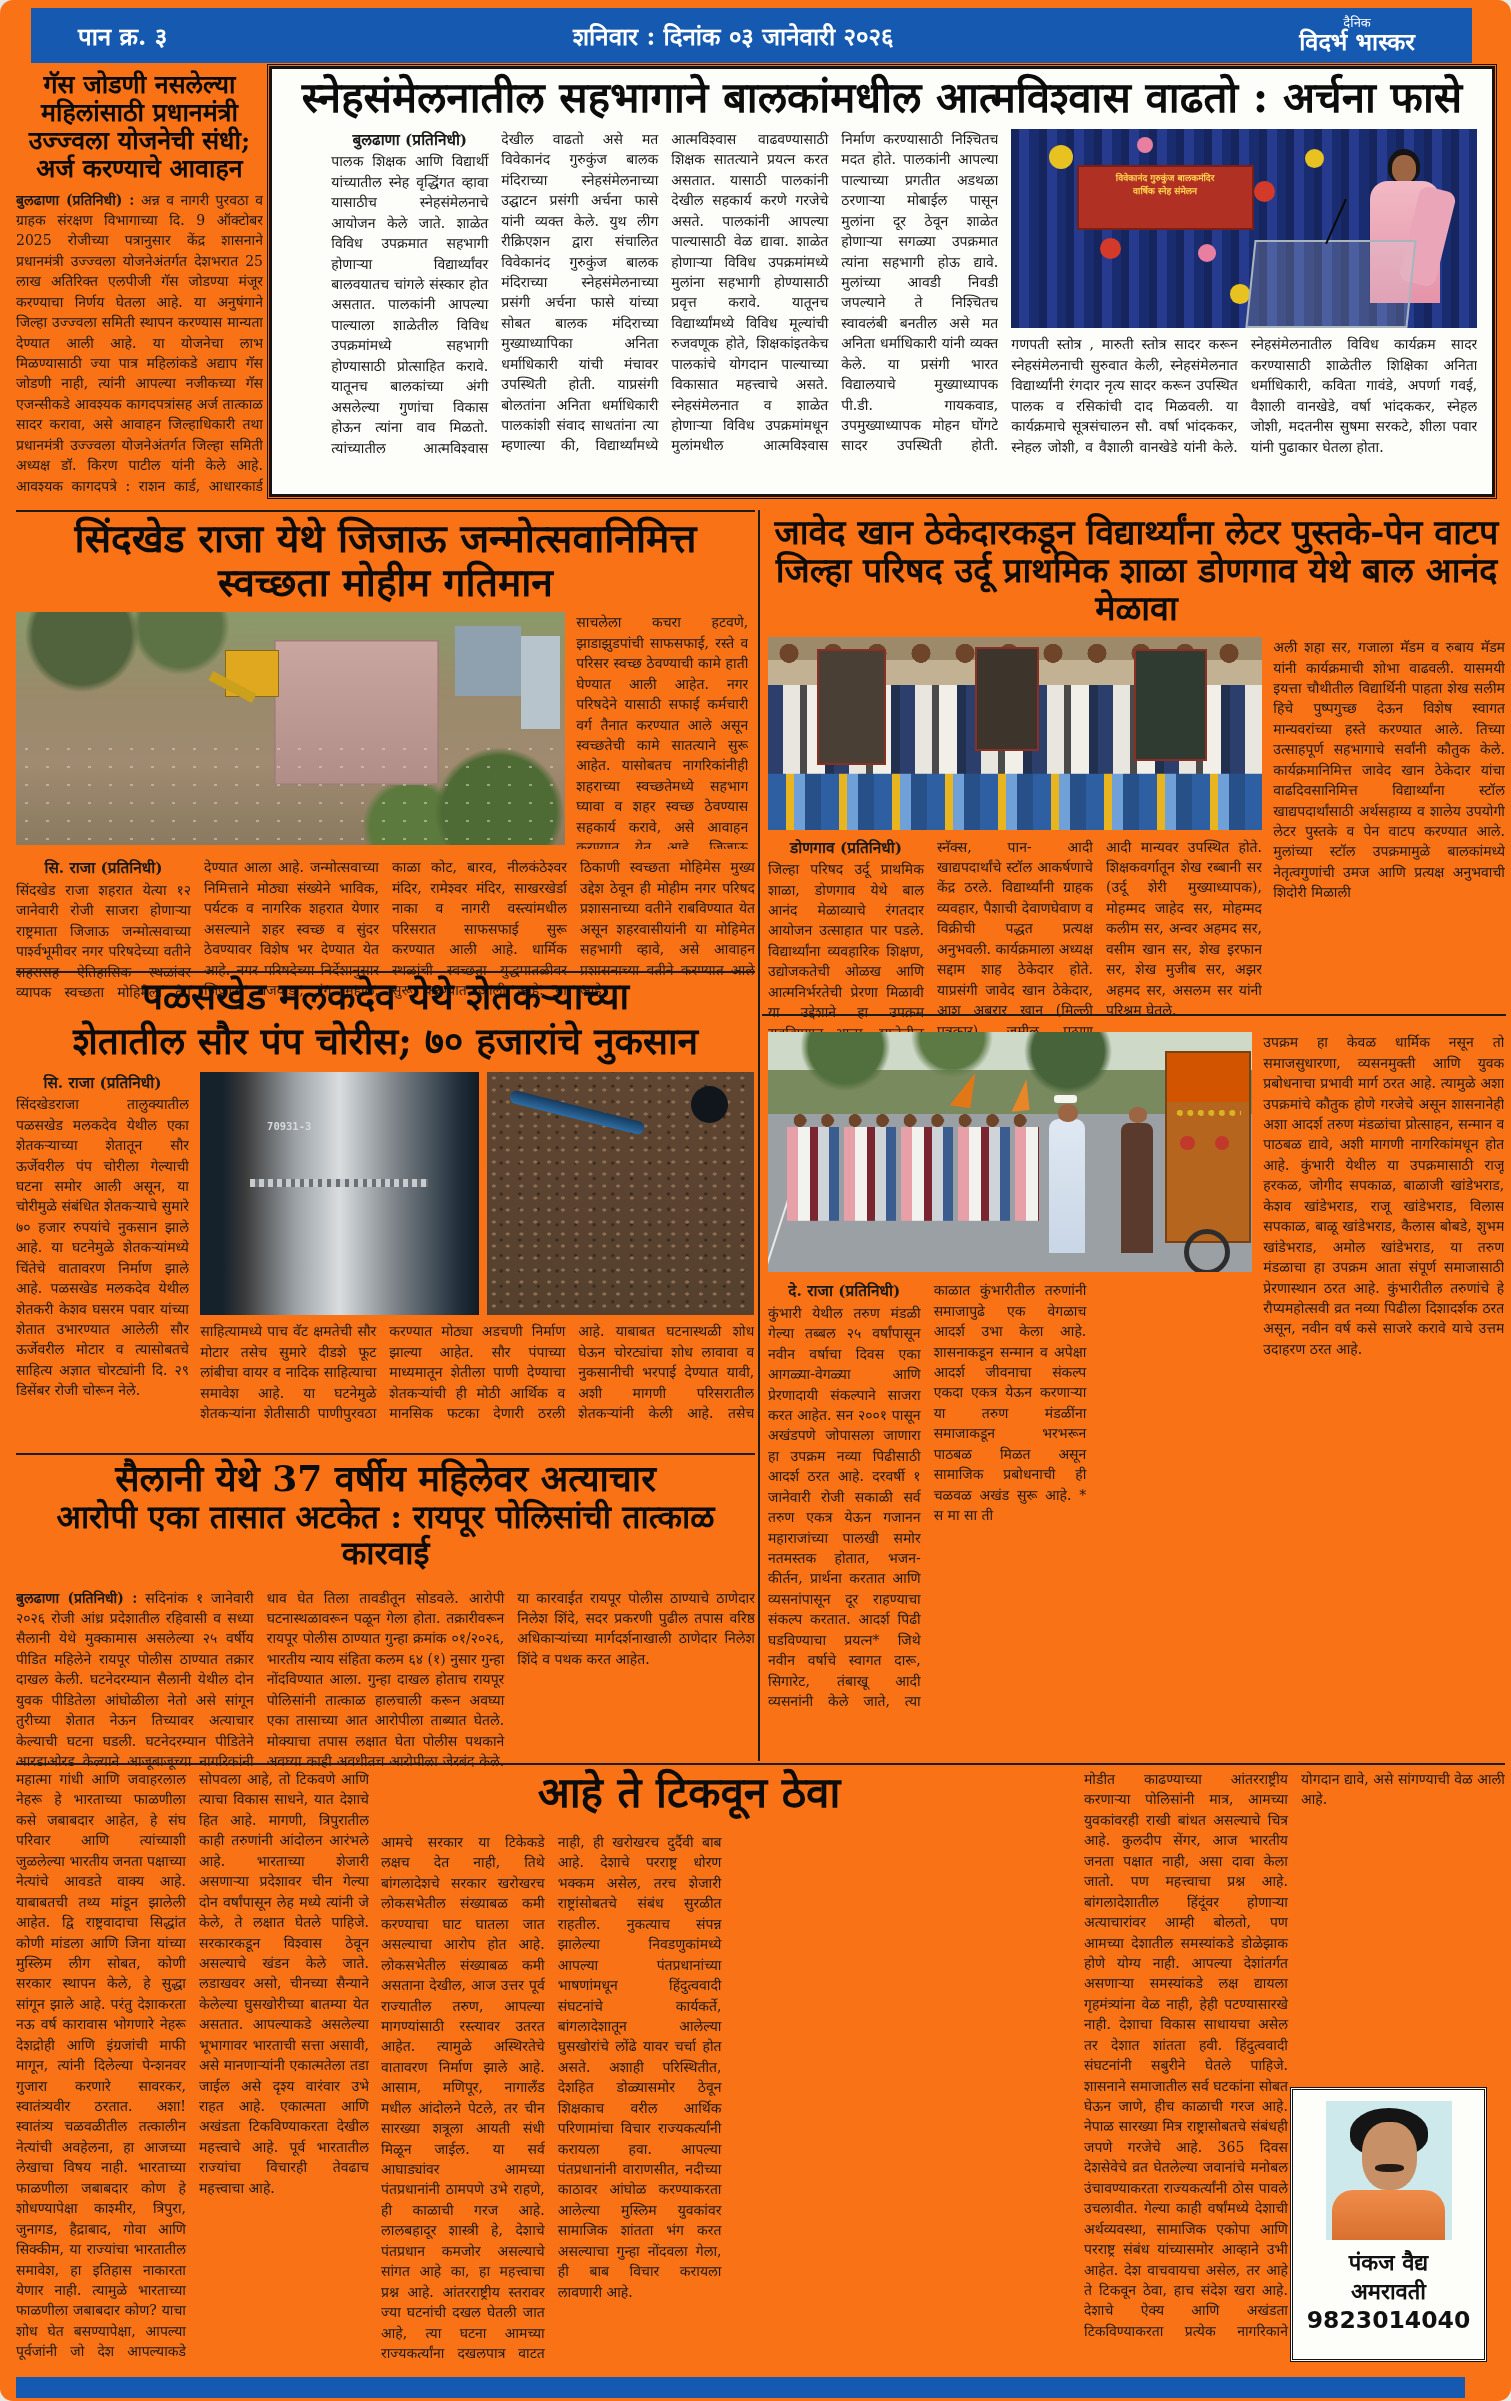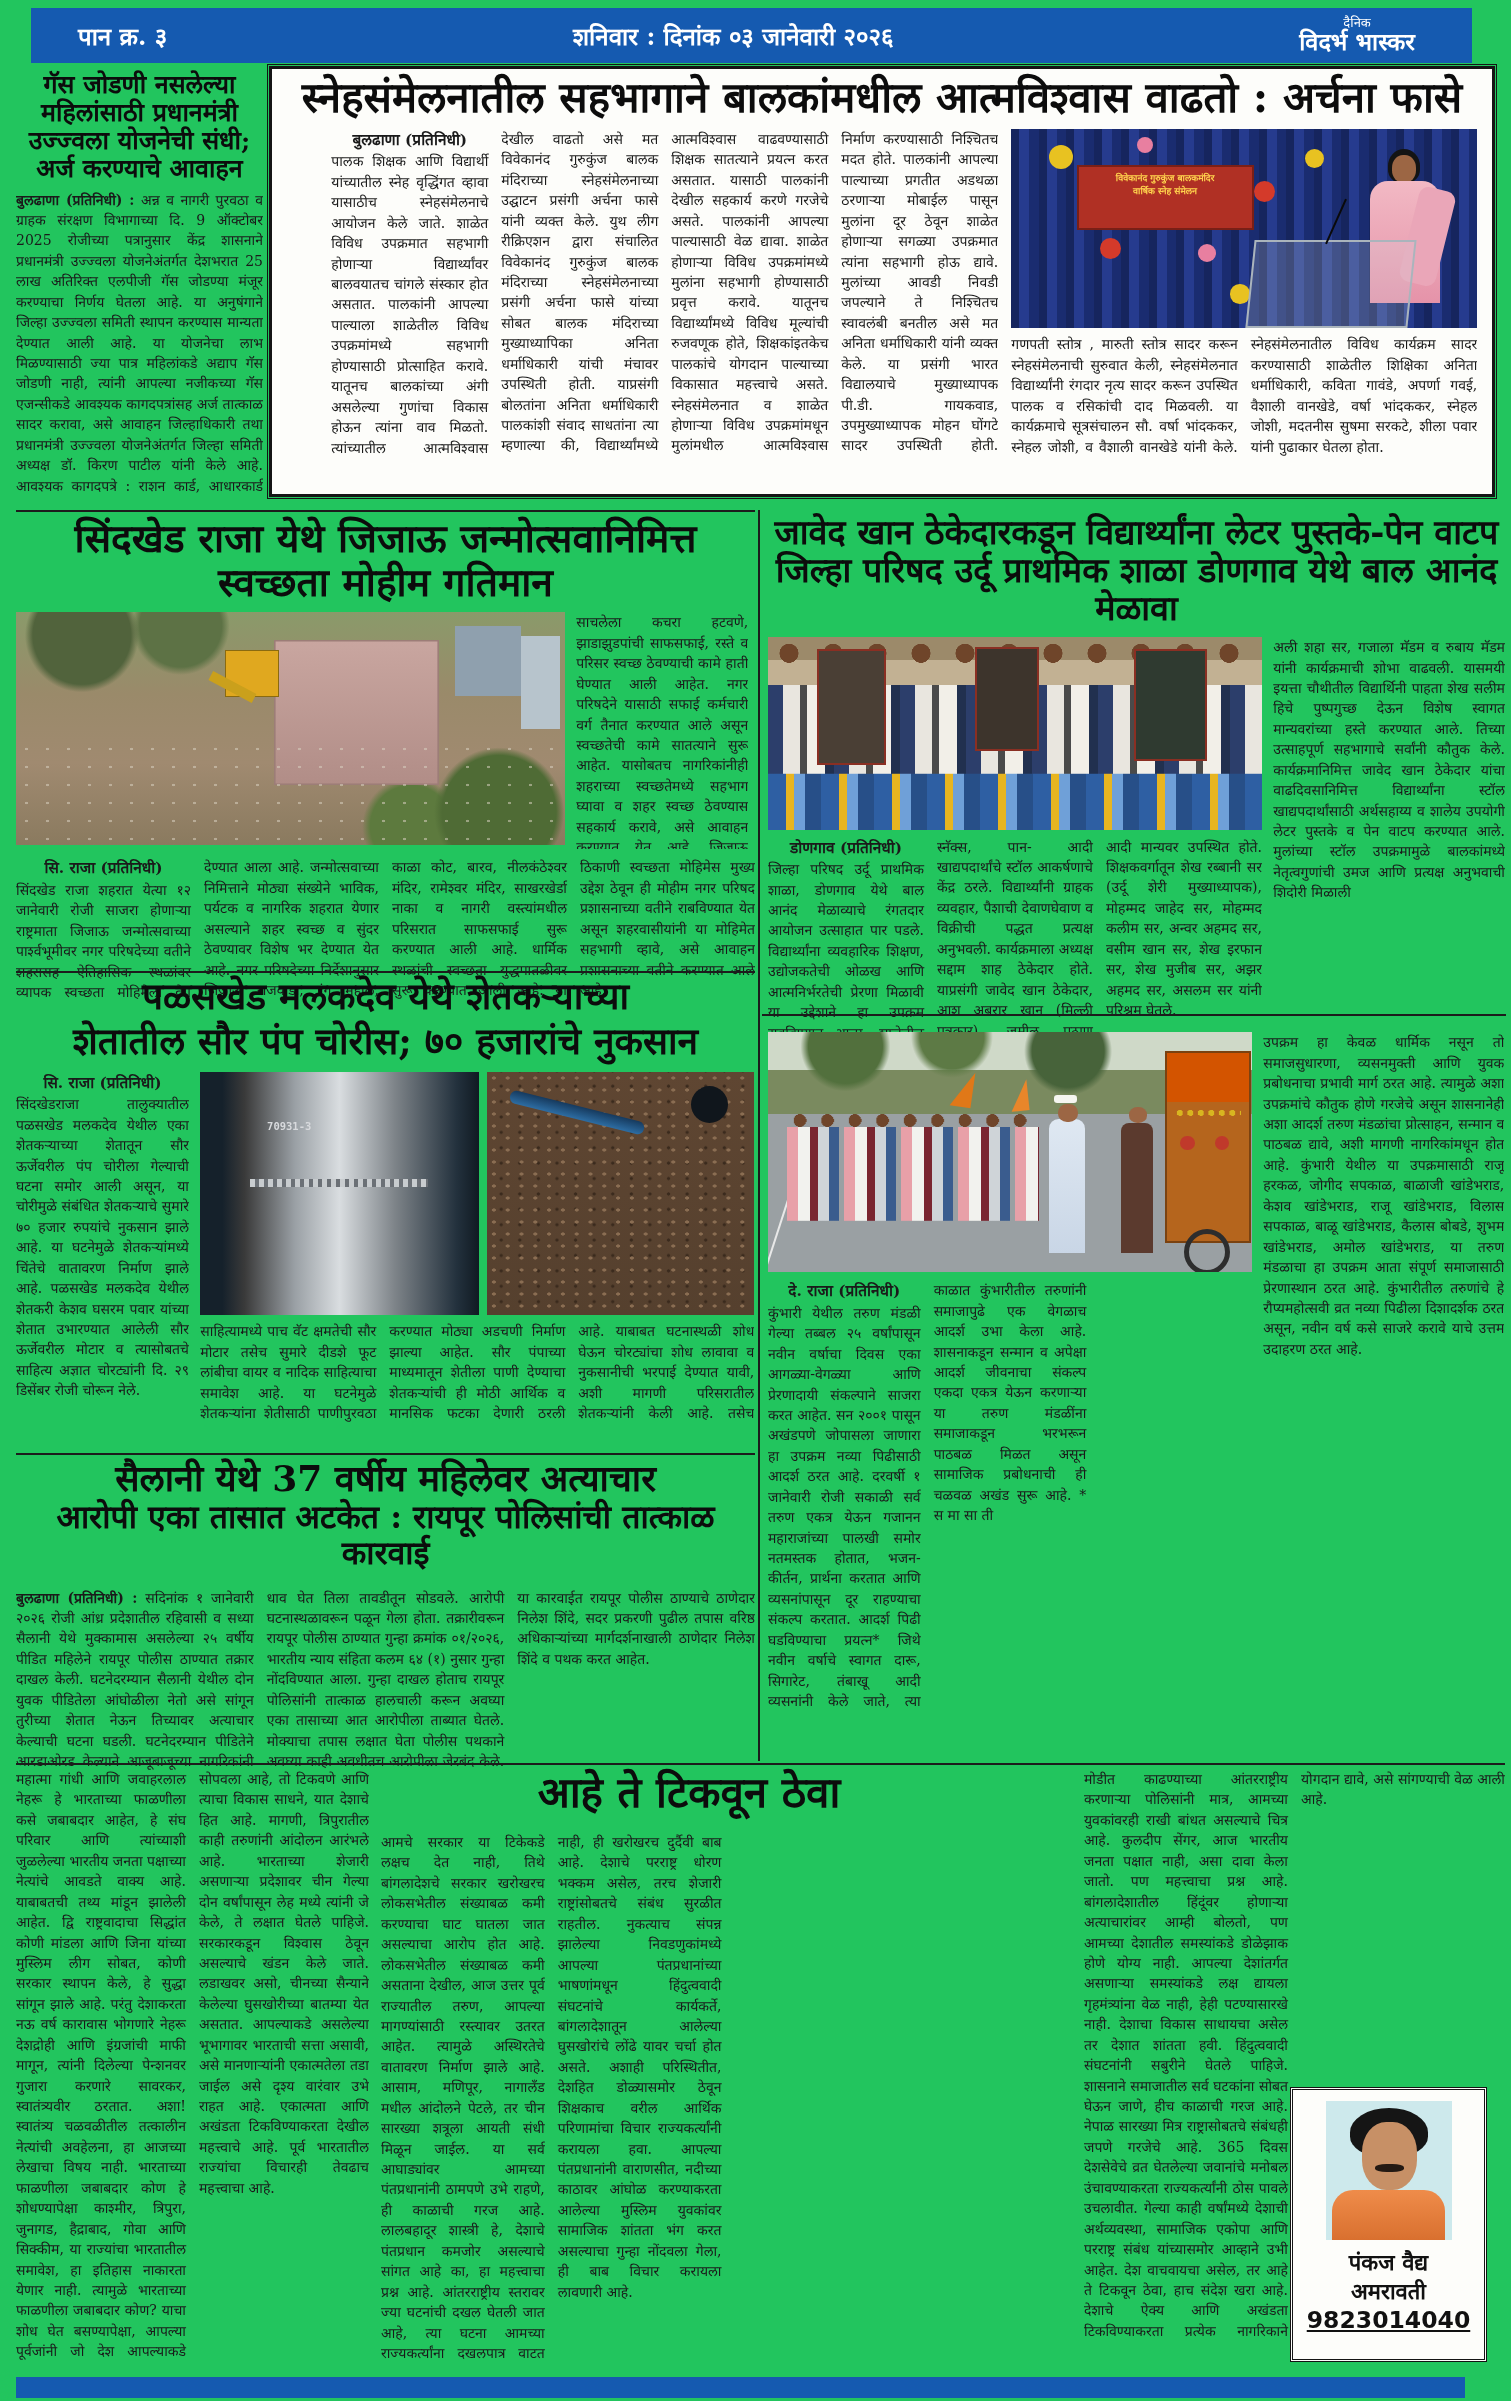--- a/index.html
+++ b/index.html
@@ -1,17 +1,17 @@
 <!DOCTYPE html>
 <html lang="mr" style="font-size:13px"><head>
 <meta charset="utf-8">
 <style>
   html,body{margin:0;padding:0;background:#e8e8e4;}
-  #page{position:relative;width:1511px;height:2401px;background:#22c55e;color:#111;
-        font-family:"DejaVu Serif","Liberation Serif",serif;overflow:hidden;}
+  #page{position:relative;width:1511px;height:2401px;background:#f97316;color:#111;
+        font-family:"DejaVu Serif","Liberation Serif",serif;overflow:hidden;border-radius:13px;}
   .abs{position:absolute;}
   .hl{font-weight:bold;text-align:center;line-height:1.12;color:#0c0c0c;}
   .body{font-size:14px;line-height:1.46;text-align:justify;overflow:hidden;color:#1a1a1a;}
   .by{display:block;font-weight:bold;text-align:center;font-size:15.4px;}
   .byin{font-weight:bold;}
   .c2{column-count:2;column-gap:13px;column-fill:auto;}
   .c3{column-count:3;column-gap:13px;column-fill:auto;}
   .c4{column-count:4;column-gap:13px;column-fill:auto;}
   .rule{background:#1c1c1c;}
   .photo{position:relative;overflow:hidden;background:#999;font-weight:bold;}
@@ -232,20 +232,20 @@
 
     <div class="abs authorbox" style="left:1274px;top:318px;width:191px;height:269px;">
       <div class="photo" style="width:126px;height:139px;margin:11.3px auto 8px;background:#cde9ec;">
         <div class="abs" style="left:24px;top:6.5px;width:78px;height:49px;background:#151515;border-radius:50% 50% 42% 42%;"></div>
         <div class="abs" style="left:36px;top:21px;width:55px;height:68px;background:#c79066;border-radius:44%;"></div>
         <div class="abs" style="left:49px;top:63px;width:29px;height:8px;background:#241a14;border-radius:40%;"></div>
         <div class="abs" style="left:6.5px;bottom:0;width:113px;height:50px;background:linear-gradient(#ef8c4a,#d9702f);border-radius:21px 21px 0 0;"></div>
       </div>
       <div style="font-size:22px;font-weight:bold;line-height:1.3;">पंकज वैद्य</div>
       <div style="font-size:22px;font-weight:bold;line-height:1.3;">अमरावती</div>
-      <div style="font-size:23.5px;font-weight:bold;line-height:1.3;font-family:'DejaVu Sans',sans-serif;text-decoration:underline;">9823014040</div>
+      <div style="font-size:23.5px;font-weight:bold;line-height:1.3;font-family:'DejaVu Sans',sans-serif;">9823014040</div>
     </div>
   </div>
 
   <div class="abs footerbar" style="left:16px;top:2377px;width:1449px;height:21px;"></div>
 
 </div>
 
 
 </body></html>

